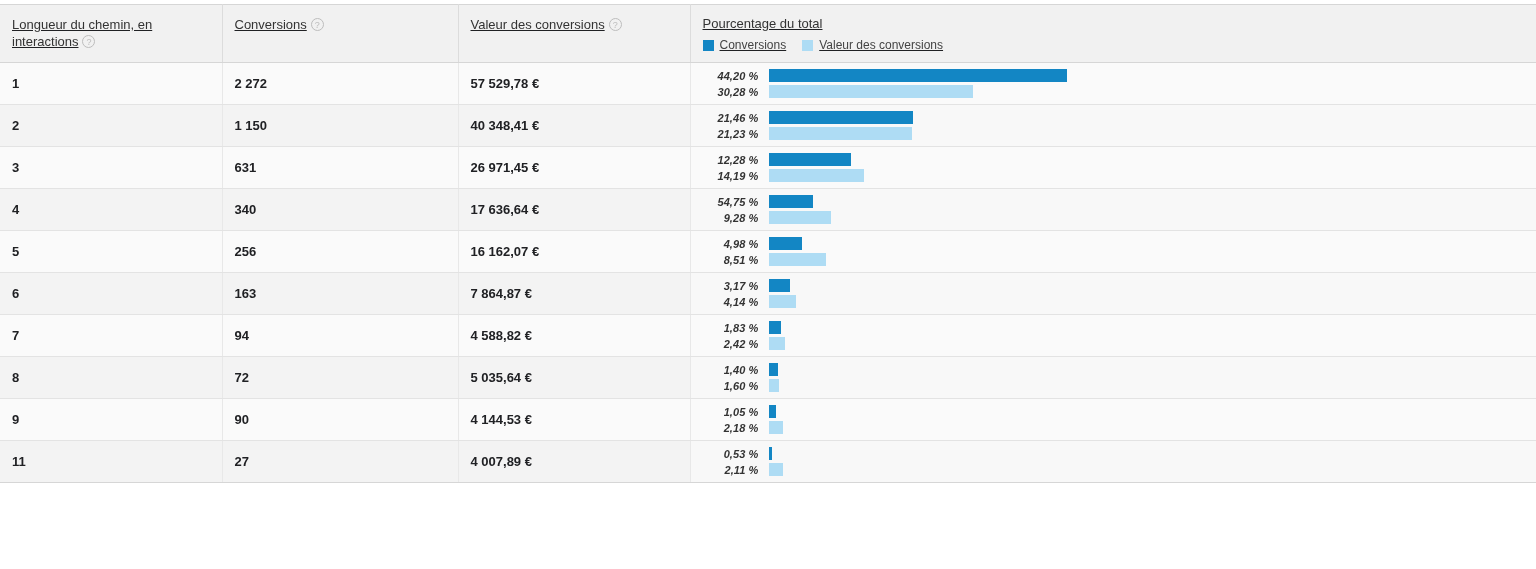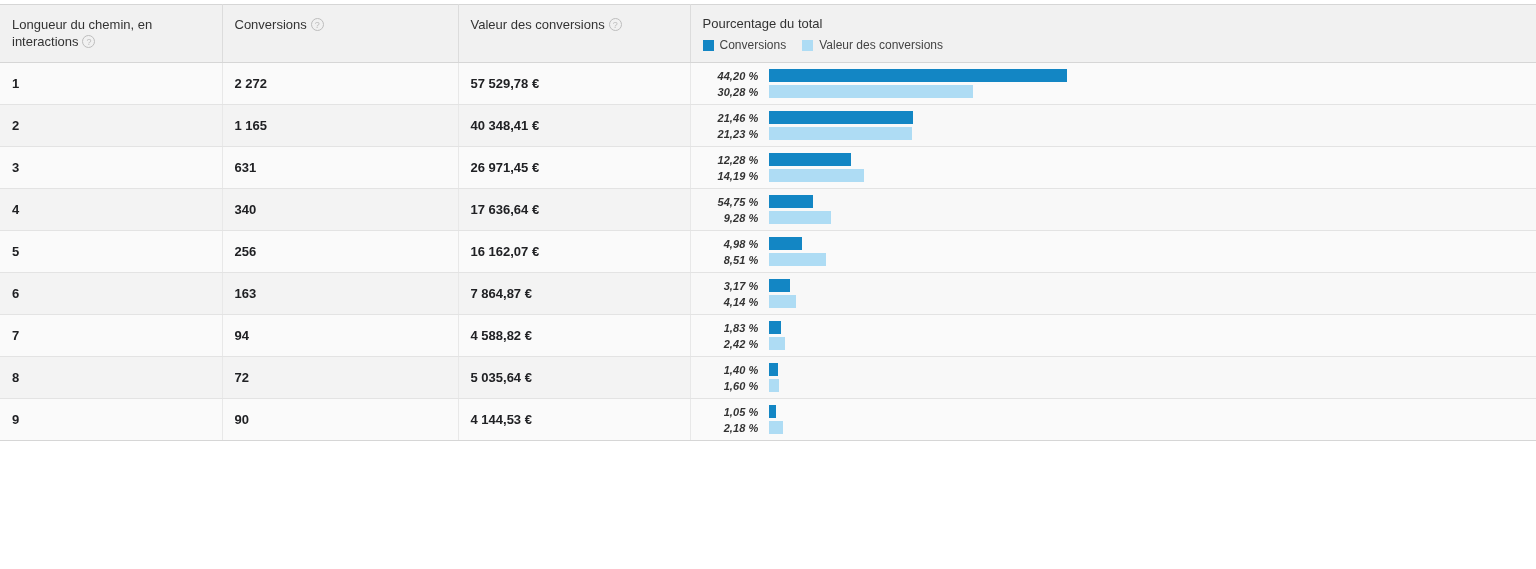--- a/index.html
+++ b/index.html
@@ -26,20 +26,21 @@
   table.report {
     border-collapse: collapse;
     width: 1536px;
     table-layout: fixed;
     font-size: 13px;
   }
 
   
   thead tr {
     background: #701a75;
+    text-decoration: underline;
   }
   thead th {
     background: #f1f1f1;
     border-top: 1px solid #d6d6d6;
     border-bottom: 1px solid #d6d6d6;
     border-right: 1px solid #dcdcdc;
     text-align: left;
     vertical-align: top;
     font-weight: normal;
     font-size: 13px;
@@ -215,21 +216,21 @@
                 <span class="bar-pct">30,28 %</span>
                 <span class="bar-track">
                   <span class="bar-fill" style="background: rgb(174, 220, 244); display: block; width: 204.4px;"></span>
                 </span>
               </div>
             </div>
           </td>
         </tr>
         <tr>
           <td class="col-path">2</td>
-          <td class="col-conv">1 165</td>
+          <td class="col-conv">1 150</td>
           <td class="col-val">40 348,41 €</td>
           <td class="col-pct">
             <div class="bars">
               <div class="bar-line">
                 <span class="bar-pct">21,46 %</span>
                 <span class="bar-track">
                   <span class="bar-fill" style="background: rgb(19, 134, 196); display: block; width: 144.9px;"></span>
                 </span>
               </div>
               <div class="bar-line">
@@ -381,15 +382,36 @@
               </div>
               <div class="bar-line">
                 <span class="bar-pct">2,18 %</span>
                 <span class="bar-track">
                   <span class="bar-fill" style="background: rgb(174, 220, 244); display: block; width: 14.7px;"></span>
                 </span>
               </div>
             </div>
           </td>
         </tr>
+        <tr>
+          <td class="col-path">11</td>
+          <td class="col-conv">27</td>
+          <td class="col-val">4 007,89 €</td>
+          <td class="col-pct">
+            <div class="bars">
+              <div class="bar-line">
+                <span class="bar-pct">0,53 %</span>
+                <span class="bar-track">
+                  <span class="bar-fill" style="background: rgb(19, 134, 196); display: block; width: 3.6px;"></span>
+                </span>
+              </div>
+              <div class="bar-line">
+                <span class="bar-pct">2,11 %</span>
+                <span class="bar-track">
+                  <span class="bar-fill" style="background: rgb(174, 220, 244); display: block; width: 14.2px;"></span>
+                </span>
+              </div>
+            </div>
+          </td>
+        </tr>
       </tbody>
   </table>
 </div>
 
 </body></html>

